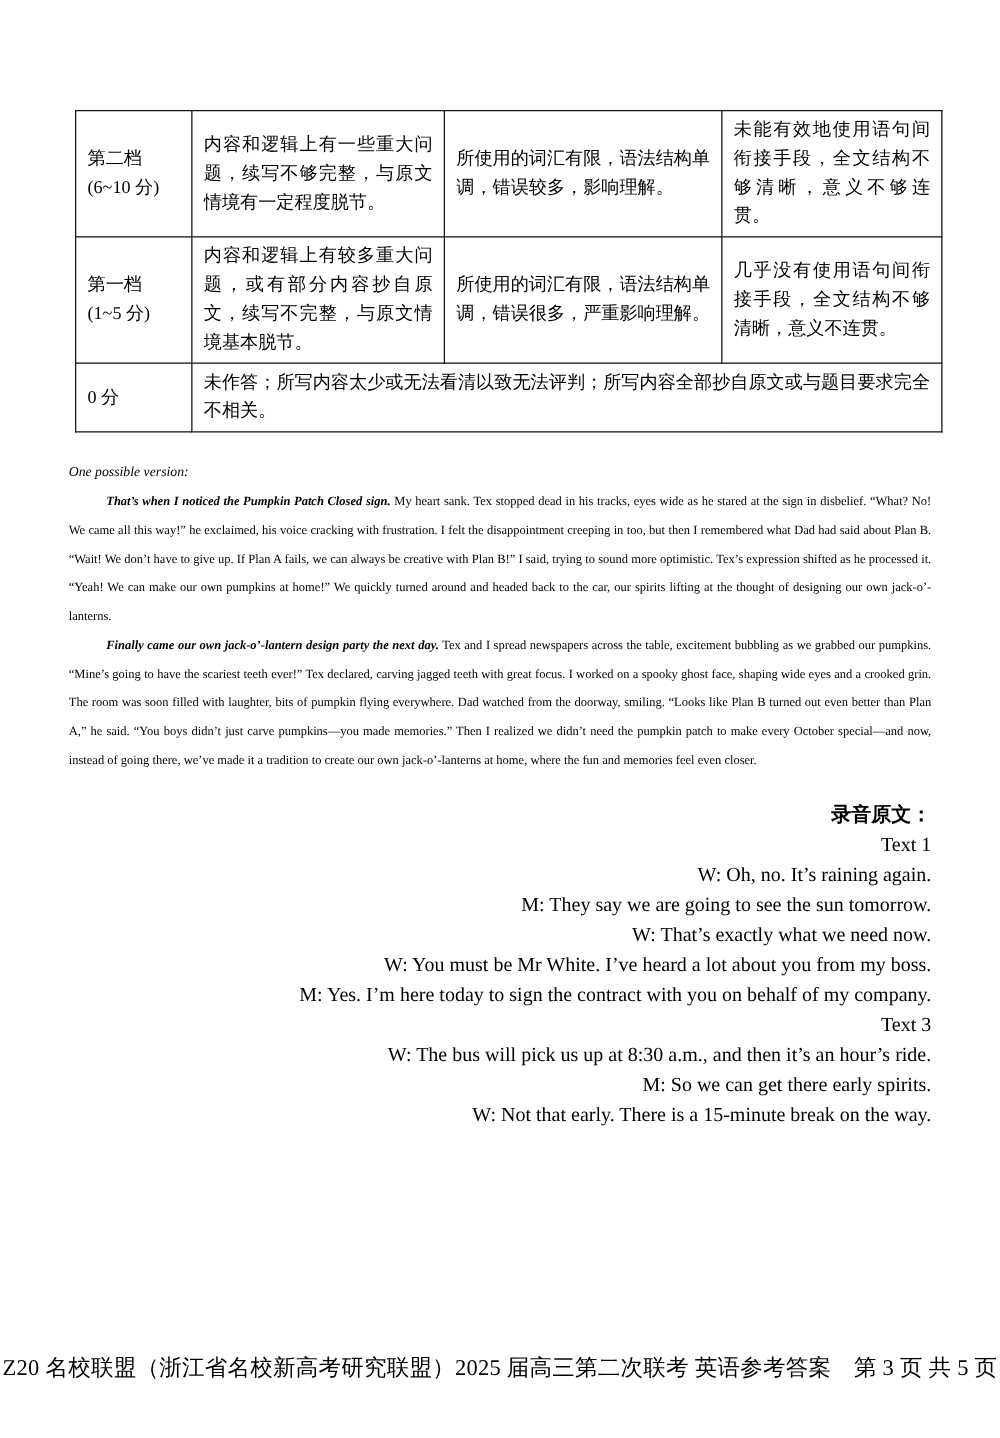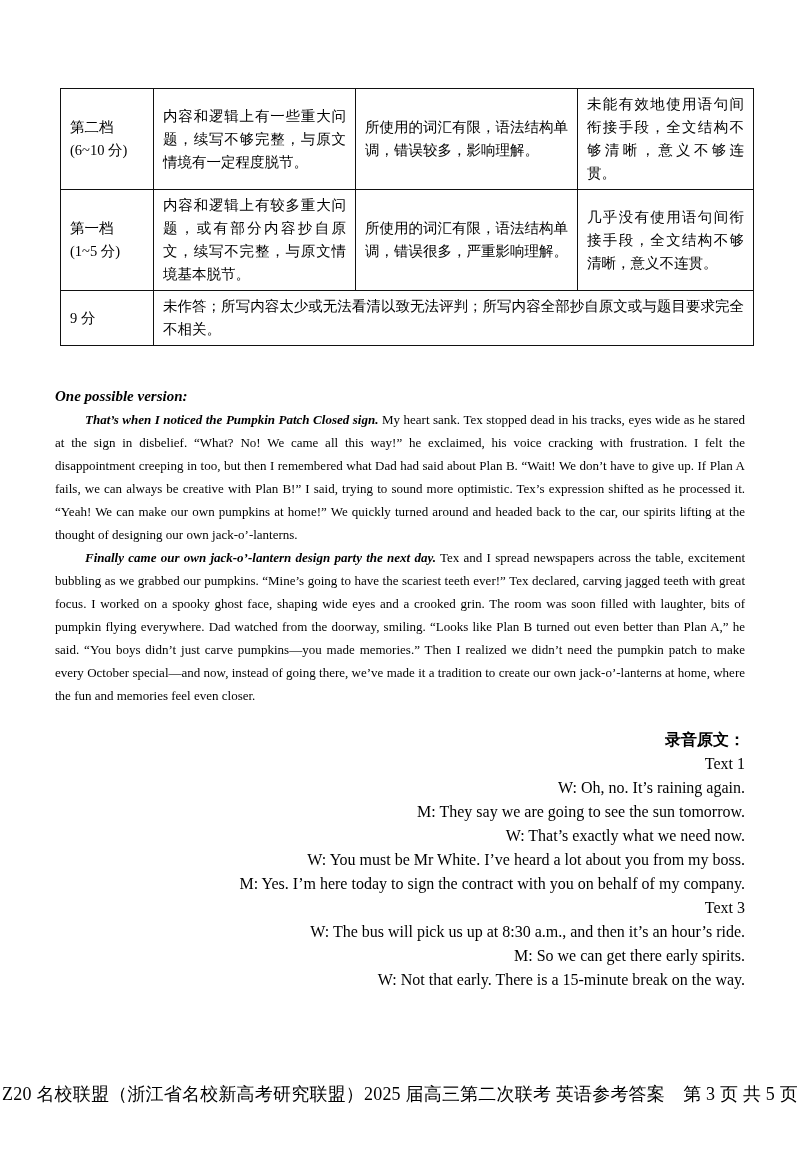--- a/index.html
+++ b/index.html
@@ -34,29 +34,29 @@
     text-align: justify;
     vertical-align: middle;
   }
   td.band-cell {
     text-align: center;
     padding: 4px 2px;
     line-height: 22px;
   }
   
   .version-heading {
-    margin: 38px 0 0 0;
-    font-size: 15px;
+    margin: 20px 0 0 0;
+    font-size: 11px;
     line-height: 24px;
-    font-weight: bold;
+    font-weight: normal;
     font-style: italic;
   }
   p.essay-para {
     margin: 0;
-    font-size: 13px;
+    font-size: 10px;
     line-height: 23px;
     text-align: justify;
     text-indent: 30px;
   }
   .essay-lead {
     font-weight: bold;
     font-style: italic;
   }
   
   .transcript {
@@ -108,21 +108,21 @@
     <tr>
       <td class="band-cell">
         <div>第一档</div>
         <div>(1~5 分)</div>
       </td>
       <td>内容和逻辑上有较多重大问题，或有部分内容抄自原文，续写不完整，与原文情境基本脱节。</td>
       <td>所使用的词汇有限，语法结构单调，错误很多，严重影响理解。</td>
       <td>几乎没有使用语句间衔接手段，全文结构不够清晰，意义不连贯。</td>
     </tr>
     <tr>
-      <td class="band-cell">9 分</td>
+      <td class="band-cell">0 分</td>
       <td colspan="3">未作答；所写内容太少或无法看清以致无法评判；所写内容全部抄自原文或与题目要求完全不相关。</td>
     </tr>
   </tbody>
     </table>
 
   <div class="version-heading">One possible version:</div>
 
   <p class="essay-para"><span class="essay-lead">That’s when I noticed the Pumpkin Patch Closed sign.</span><span> My heart sank. Tex stopped dead in his tracks, eyes wide as he stared at the sign in disbelief. “What? No! We came all this way!” he exclaimed, his voice cracking with frustration. I felt the disappointment creeping in too, but then I remembered what Dad had said about Plan B. “Wait! We don’t have to give up. If Plan A fails, we can always be creative with Plan B!” I said, trying to sound more optimistic. Tex’s expression shifted as he processed it. “Yeah! We can make our own pumpkins at home!” We quickly turned around and headed back to the car, our spirits lifting at the thought of designing our own jack-o’-lanterns.</span></p>
 
   <p class="essay-para"><span class="essay-lead">Finally came our own jack-o’-lantern design party the next day.</span><span> Tex and I spread newspapers across the table, excitement bubbling as we grabbed our pumpkins. “Mine’s going to have the scariest teeth ever!” Tex declared, carving jagged teeth with great focus. I worked on a spooky ghost face, shaping wide eyes and a crooked grin. The room was soon filled with laughter, bits of pumpkin flying everywhere. Dad watched from the doorway, smiling. “Looks like Plan B turned out even better than Plan A,” he said. “You boys didn’t just carve pumpkins—you made memories.” Then I realized we didn’t need the pumpkin patch to make every October special—and now, instead of going there, we’ve made it a tradition to create our own jack-o’-lanterns at home, where the fun and memories feel even closer.</span></p>

